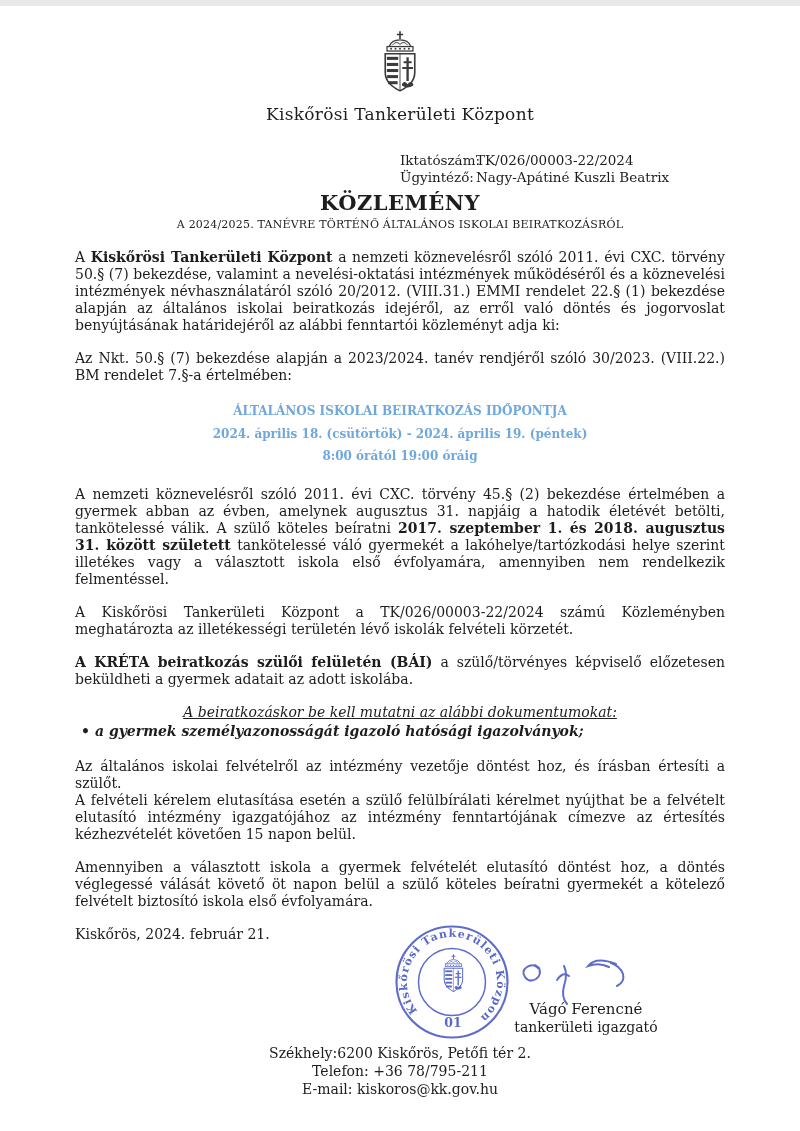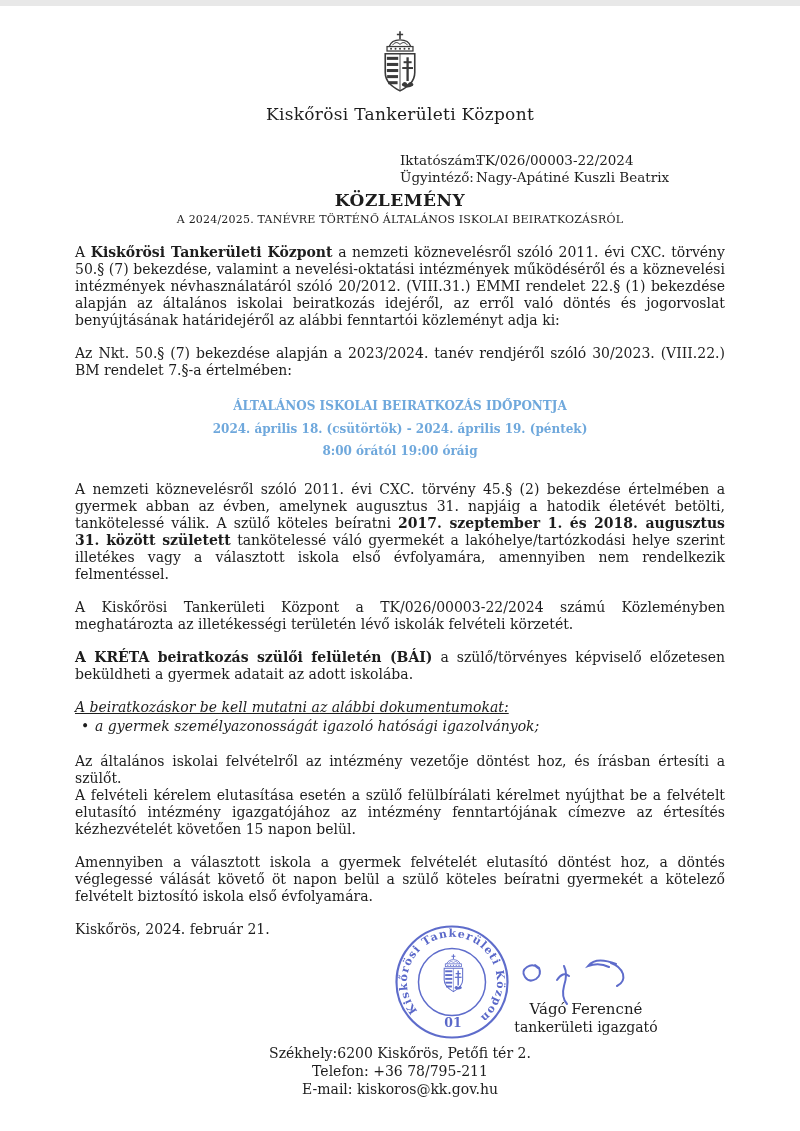--- a/index.html
+++ b/index.html
@@ -16,38 +16,38 @@
   .logo{display:inline-block;}
   .org-name{font-size:17px;margin-top:2px;letter-spacing:0.3px;}
   .meta{
     position:absolute;left:400px;top:146px;
     display:grid;grid-template-columns:76px auto;
     column-gap:0;row-gap:1px;
     font-size:13.5px;line-height:16px;white-space:nowrap;
   }
   .doc-title{
     margin:66px 0 3px;text-align:center;
-    font-size:17px;font-weight:bold;letter-spacing:0.5px;
+    font-size:21px;font-weight:bold;letter-spacing:0.5px;
   }
   .doc-subtitle{
     margin:0;text-align:center;font-weight:normal;
     font-size:11px;letter-spacing:0.2px;
   }
   .body{margin:18px 75px 0;font-size:14px;line-height:17px;}
   .body p{margin:0 0 16px;text-align:justify;}
   .highlight{
     text-align:center;font-weight:bold;color:var(--highlight-blue,#6fa8dc);
     font-size:12px;line-height:22.5px;margin:1px 0 18px;
   }
   .docs-heading{
     font-style:italic;text-decoration:underline;
-    margin:0 0 2px;text-align:left;
+    margin:0 0 2px;text-align:center;
   }
   .bullet-row{
-    display:flex;font-style:italic;line-height:17.5px;
+    display:flex;font-style:italic;line-height:17.5px;font-weight:bold;
   }
   .bullet-row .dot{width:14px;margin-left:6px;flex:none;font-style:normal;}
   .bullet-row .dot::before{content:"\2022";}
   .docs{margin-bottom:18px;}
   .block{display:block;}
   .date-line{margin-top:2px;text-align:left !important;}
   .stamp{position:absolute;left:393px;top:917px;}
   .squiggle{position:absolute;left:512px;top:940px;}
   .signature{
     position:absolute;left:496px;top:995px;width:180px;

